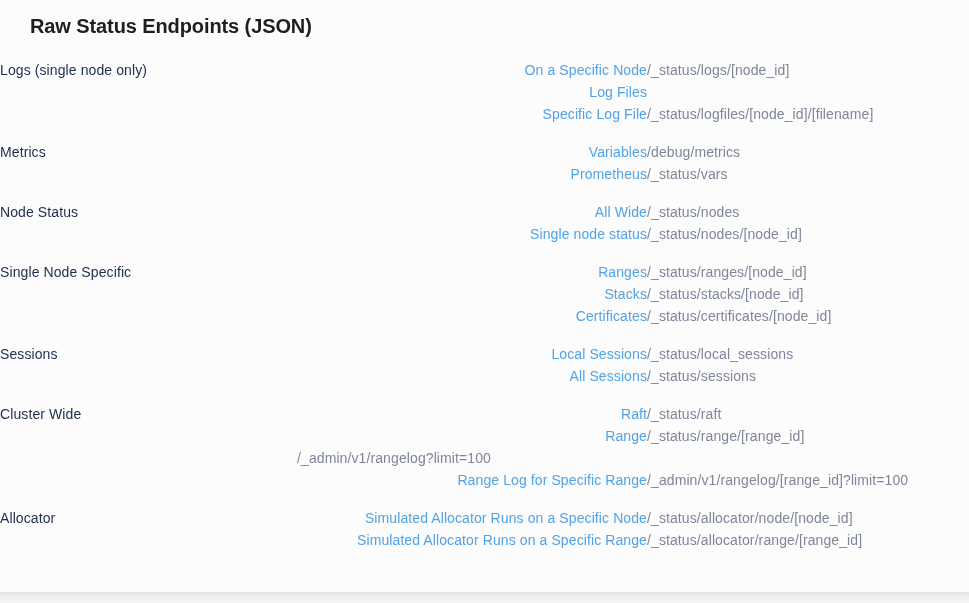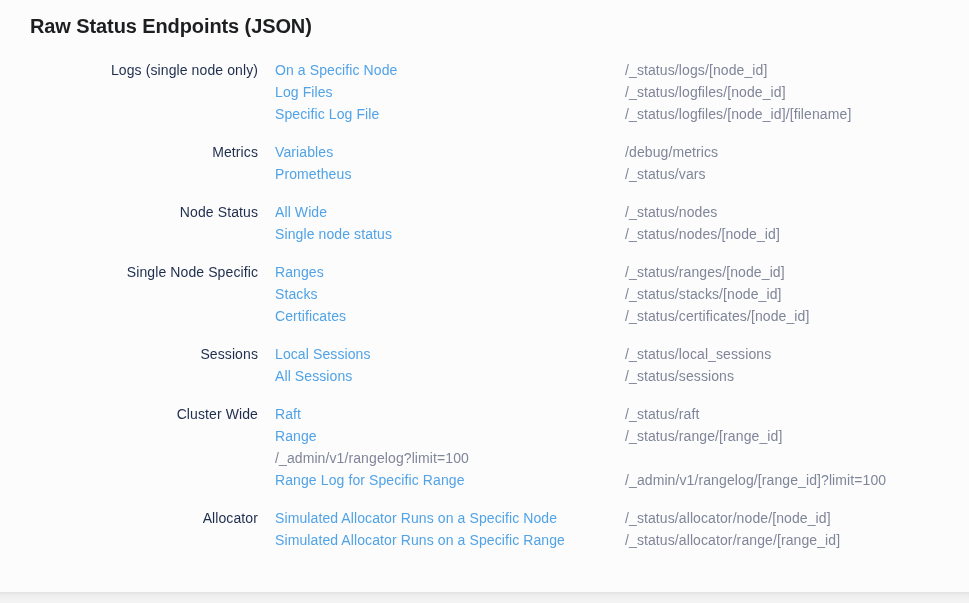--- a/index.html
+++ b/index.html
@@ -34,29 +34,29 @@
   .groups {
     margin-top: 19px;
   }
   .group {
     display: flex;
     margin-bottom: 16px;
   }
   .cat {
     width: 258px;
     flex: 0 0 258px;
-    text-align: right;
     font-size: 14px;
     line-height: 22px;
     color: var(--category);
     letter-spacing: 0.1px;
   }
   .rows {
-    margin-left: 17px;
+    margin-left: 39px;
     flex: 1;
+    text-align: right;
   }
   .row {
     display: flex;
     line-height: 22px;
     font-size: 14px;
   }
   .link {
     width: 350px;
     flex: 0 0 350px;
     color: var(--link);
@@ -86,21 +86,20 @@
   <div class="groups">
       <div class="group">
     <div class="cat">Logs (single node only)</div>
     <div class="rows">
           <div class="row">
     <a class="link">On a Specific Node</a>
     <div class="endpoint">/_status/logs/[node_id]</div>
   </div>
           <div class="row">
     <a class="link">Log Files</a>
-    <div class="endpoint">/_status/logfiles/[node_id]</div>
   </div>
           <div class="row">
     <a class="link">Specific Log File</a>
     <div class="endpoint">/_status/logfiles/[node_id]/[filename]</div>
   </div>
         </div>
   </div>
       <div class="group">
     <div class="cat">Metrics</div>
     <div class="rows">

